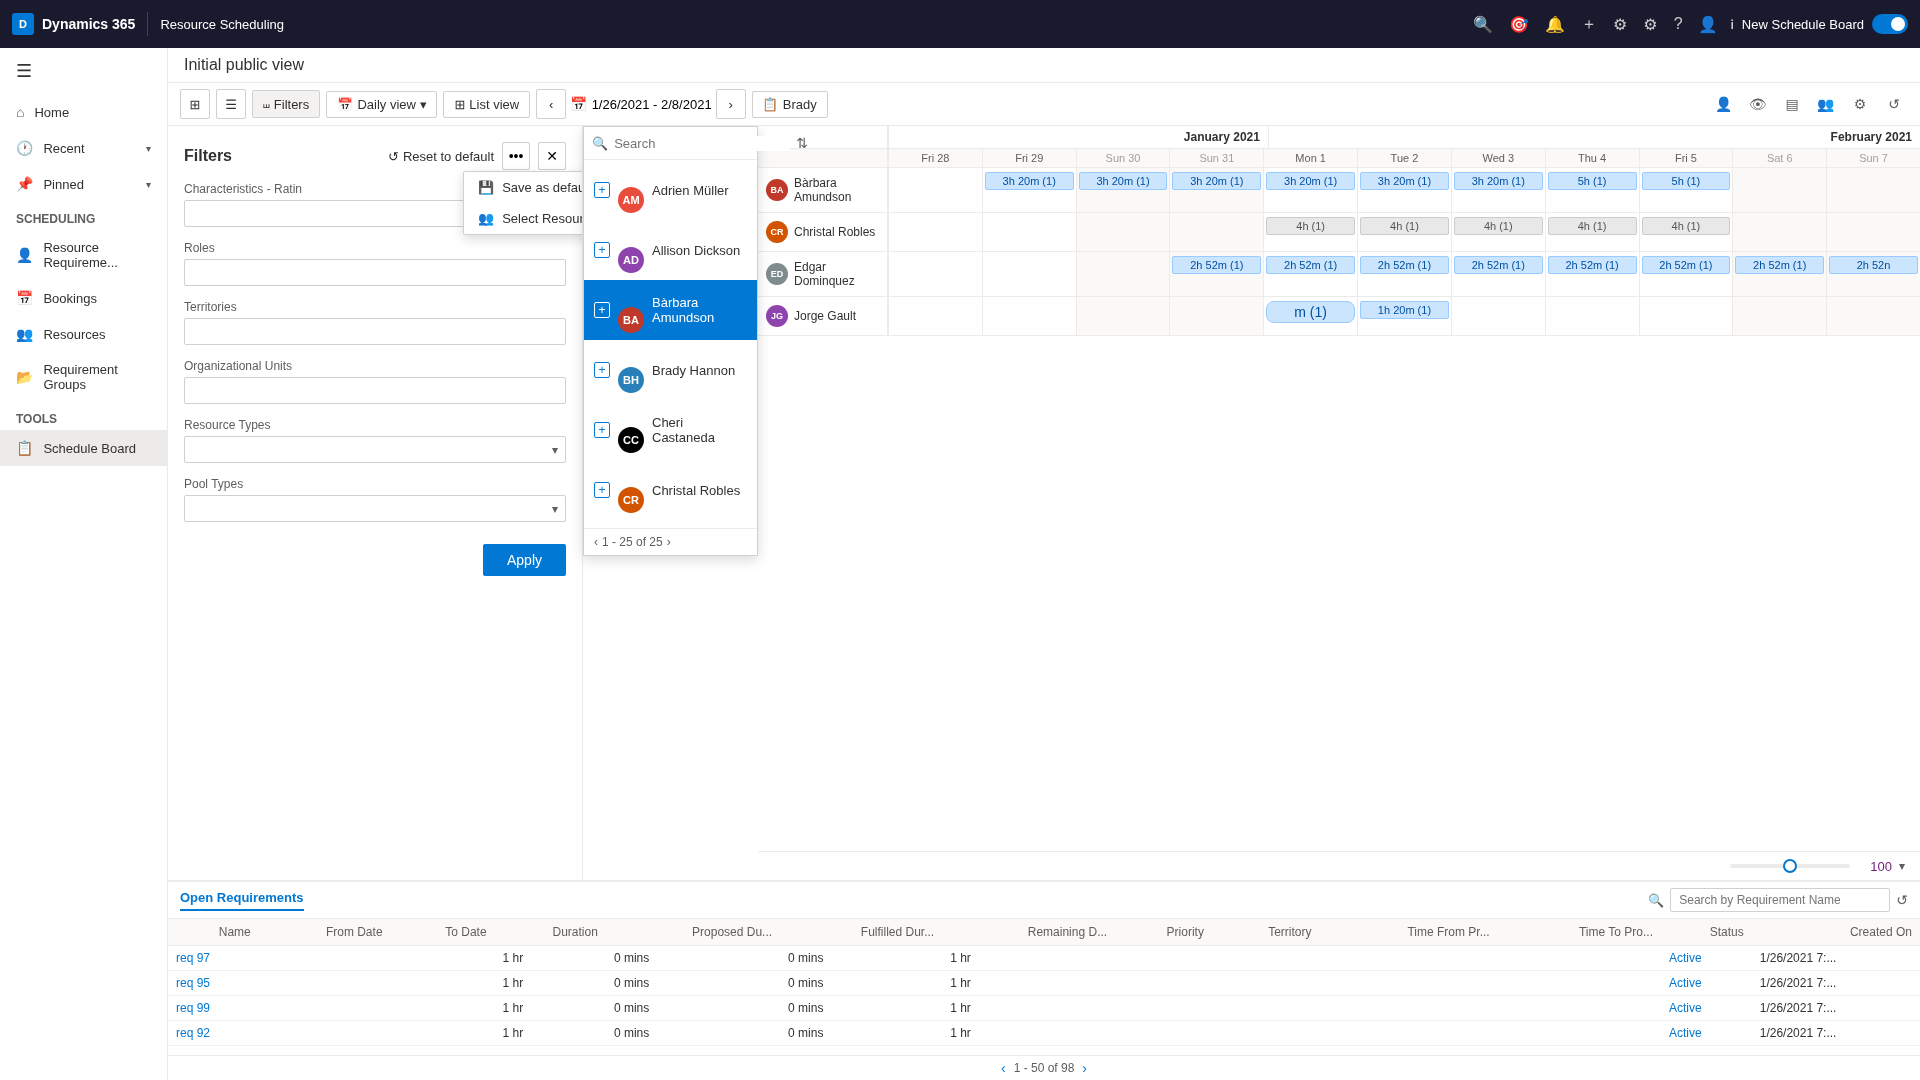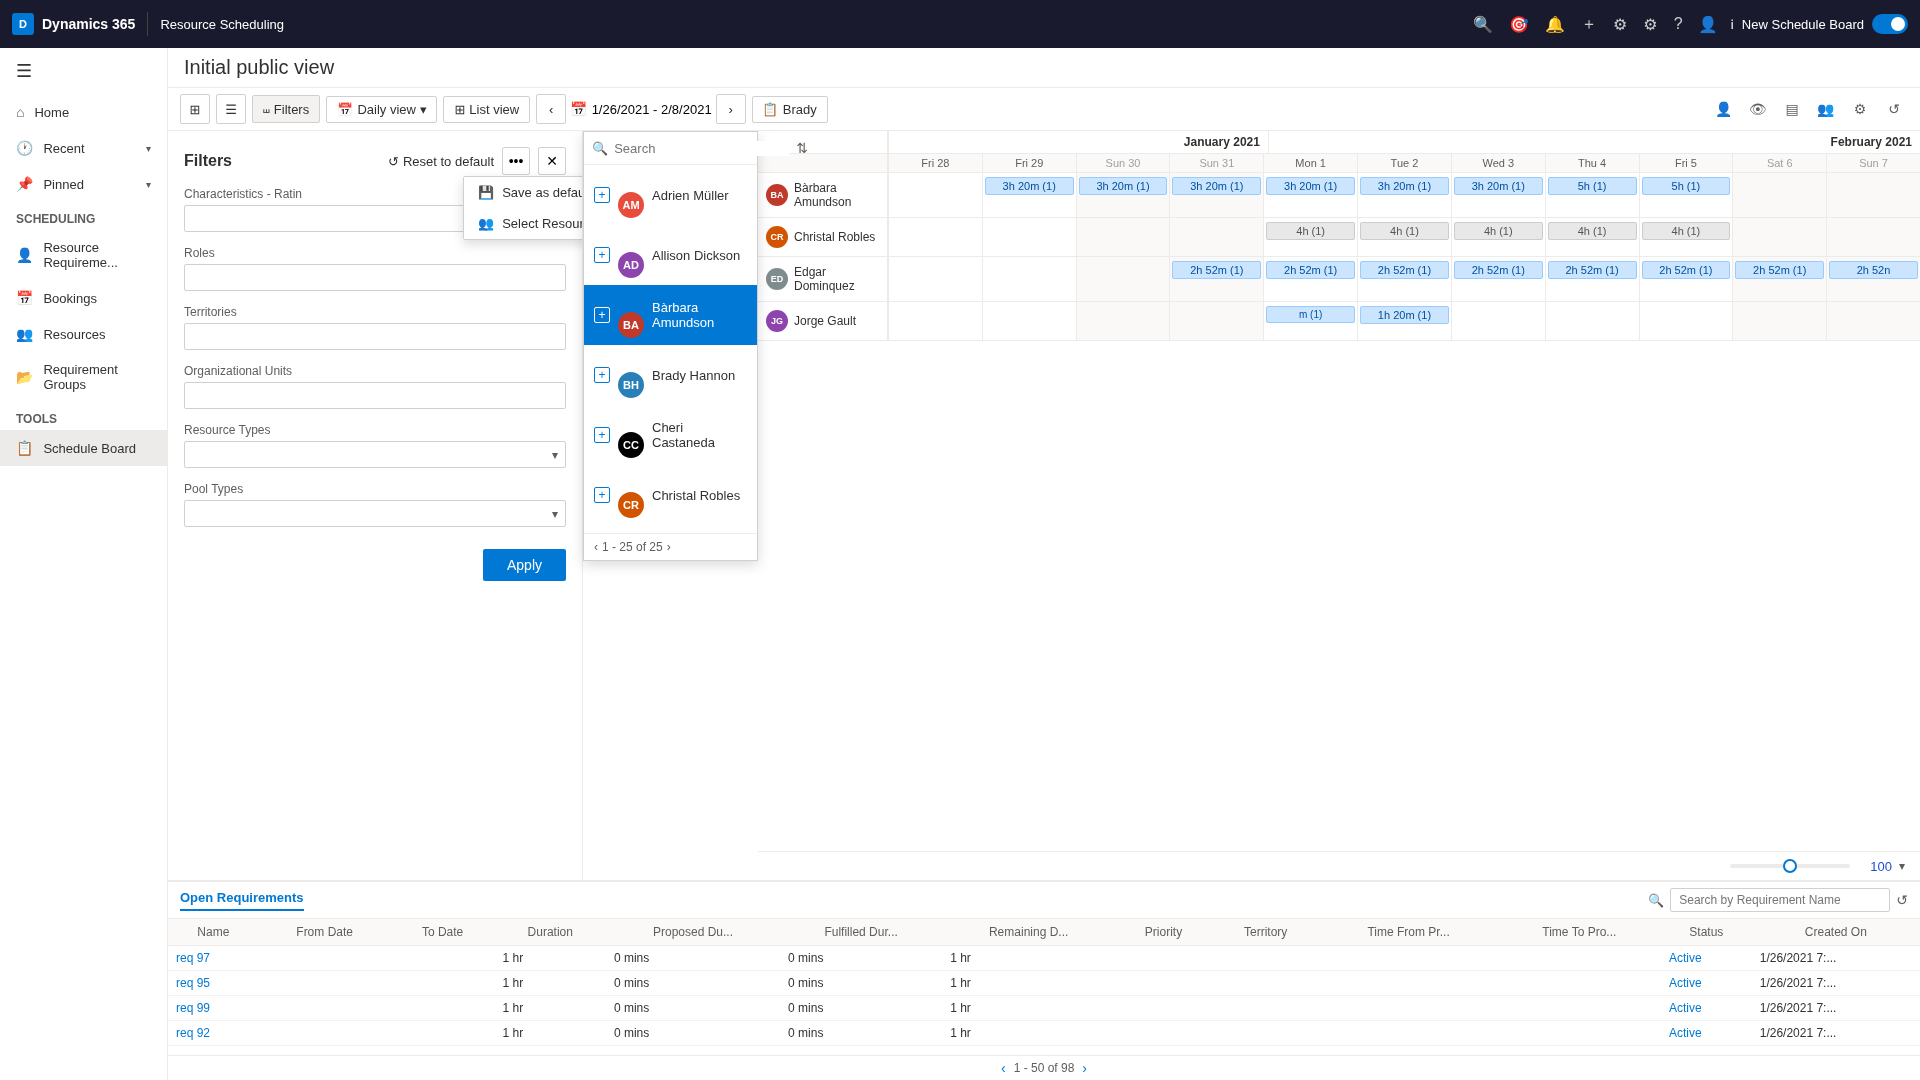--- a/index.html
+++ b/index.html
@@ -32,21 +32,21 @@
     .sidebar-item-arrow { margin-left: auto; font-size: 10px; color: #605e5c; }
     .sidebar-section-header { padding: 10px 16px 4px; font-size: 12px; font-weight: 600; color: #605e5c; text-transform: uppercase; }
     .sidebar-tools-item { display: flex; align-items: center; gap: 10px; padding: 10px 16px; cursor: pointer; color: #323130; font-size: 13px; }
     .sidebar-tools-item.active { background: #edebe9; }
 
     
     .main-content { flex: 1; display: flex; flex-direction: column; overflow: hidden; background: #fff; }
 
     
     .breadcrumb-bar { padding: 8px 16px; border-bottom: 1px solid #edebe9; background: #fff; }
-    .breadcrumb-text { font-size: 20px; color: #323130; }
+    .breadcrumb-text { font-size: 16px; color: #323130; }
 
     
     .toolbar { display: flex; align-items: center; gap: 6px; padding: 6px 12px; border-bottom: 1px solid #edebe9; background: #fff; }
     .toolbar-btn { display: flex; align-items: center; gap: 4px; padding: 5px 10px; border: 1px solid #d0d0d0; border-radius: 2px; background: #fff; cursor: pointer; font-size: 13px; color: #323130; }
     .toolbar-btn.active { background: #f3f2f1; }
     .toolbar-icon-only { display: flex; align-items: center; justify-content: center; width: 30px; height: 30px; border: 1px solid #d0d0d0; border-radius: 2px; background: #fff; cursor: pointer; font-size: 13px; color: #323130; }
     .toolbar-date { display: flex; align-items: center; gap: 4px; }
     .toolbar-spacer { flex: 1; }
     .toolbar-right { display: flex; align-items: center; gap: 6px; }
     .toolbar-right-icon { display: flex; align-items: center; justify-content: center; width: 28px; height: 28px; cursor: pointer; font-size: 14px; color: #605e5c; }
@@ -108,21 +108,21 @@
 
     
     .requirements-panel { height: 200px; border-top: 2px solid #edebe9; background: #fff; display: flex; flex-direction: column; flex-shrink: 0; }
     .req-header { display: flex; align-items: center; padding: 6px 12px; border-bottom: 1px solid #edebe9; gap: 12px; }
     .req-tab { font-size: 13px; font-weight: 600; color: #0078d4; border-bottom: 2px solid #0078d4; padding-bottom: 4px; cursor: pointer; }
     .req-search-area { margin-left: auto; display: flex; align-items: center; gap: 6px; }
     .req-search-input { border: 1px solid #d0d0d0; border-radius: 2px; padding: 4px 8px; font-size: 12px; width: 220px; }
     .req-refresh { font-size: 14px; color: #605e5c; cursor: pointer; }
     .req-table { flex: 1; overflow-y: auto; }
     .req-table table { width: 100%; border-collapse: collapse; font-size: 12px; }
-    .req-table th { padding: 6px 8px; text-align: center; color: #605e5c; font-weight: 500; border-bottom: 1px solid #edebe9; white-space: nowrap; background: #faf9f8; position: sticky; top: 0; }
+    .req-table th { padding: 6px 8px; text-align: right; color: #605e5c; font-weight: 500; border-bottom: 1px solid #edebe9; white-space: nowrap; background: #faf9f8; position: sticky; top: 0; }
     .req-table td { padding: 5px 8px; border-bottom: 1px solid #f3f2f1; color: #323130; white-space: nowrap; }
     .req-link { color: #0078d4; text-decoration: none; cursor: pointer; }
     .status-active { color: #0078d4; cursor: pointer; }
     .req-footer { display: flex; align-items: center; justify-content: center; gap: 8px; padding: 4px; border-top: 1px solid #edebe9; font-size: 12px; color: #605e5c; }
     .req-footer-btn { cursor: pointer; color: #0078d4; font-size: 14px; }
     .zoom-slider-track { width: 120px; height: 4px; background: #edebe9; border-radius: 2px; position: relative; cursor: pointer; }
     .zoom-slider-thumb { position: absolute; left: 50%; top: 50%; transform: translate(-50%, -50%); width: 14px; height: 14px; background: #fff; border: 2px solid #0078d4; border-radius: 50%; cursor: pointer; }
 
     .expand-btn { display: flex; align-items: center; justify-content: center; width: 20px; height: 20px; cursor: pointer; font-size: 12px; color: #605e5c; }
   </style>
@@ -490,38 +490,38 @@
           <div class="calendar-row">
             <div class="calendar-name-cell">
               <div class="cal-avatar" style="background:#8e44ad;">JG</div>
               <span>Jorge Gault</span>
             </div>
             <div class="calendar-cell"></div>
             <div class="calendar-cell"></div>
             <div class="calendar-cell weekend"></div>
             <div class="calendar-cell weekend"></div>
             <div class="calendar-cell">
-                <div class="cal-block cal-block-blue" style="font-size:10px;">m (1)</div>
+                <div class="cal-block cal-block-blue" style="font-size:14px;border-radius:8px;">m (1)</div>
               </div>
             <div class="calendar-cell">
                 <div class="cal-block cal-block-blue">1h 20m (1)</div>
               </div>
             <div class="calendar-cell"></div>
             <div class="calendar-cell"></div>
             <div class="calendar-cell"></div>
             <div class="calendar-cell weekend"></div>
             <div class="calendar-cell weekend"></div>
           </div>
         </div>
 
         <div style="display:flex; align-items:center; justify-content:flex-end; padding: 4px 8px; border-top:1px solid #edebe9; background:#fff;">
           <div class="zoom-slider-track">
             <div class="zoom-slider-thumb"></div>
           </div>
-          <span style="margin-left:20px; font-size:13px; color:#1d4ed8;">100</span>
+          <span style="margin-left:20px; font-size:13px; color:#701a75;">100</span>
           <div class="expand-btn">▾</div>
         </div>
       </div>
     </div>
 
     <div class="requirements-panel">
       <div class="req-header">
         <span class="req-tab">Open Requirements</span>
         <div class="req-search-area">
           <span style="color:#605e5c;">🔍</span>

